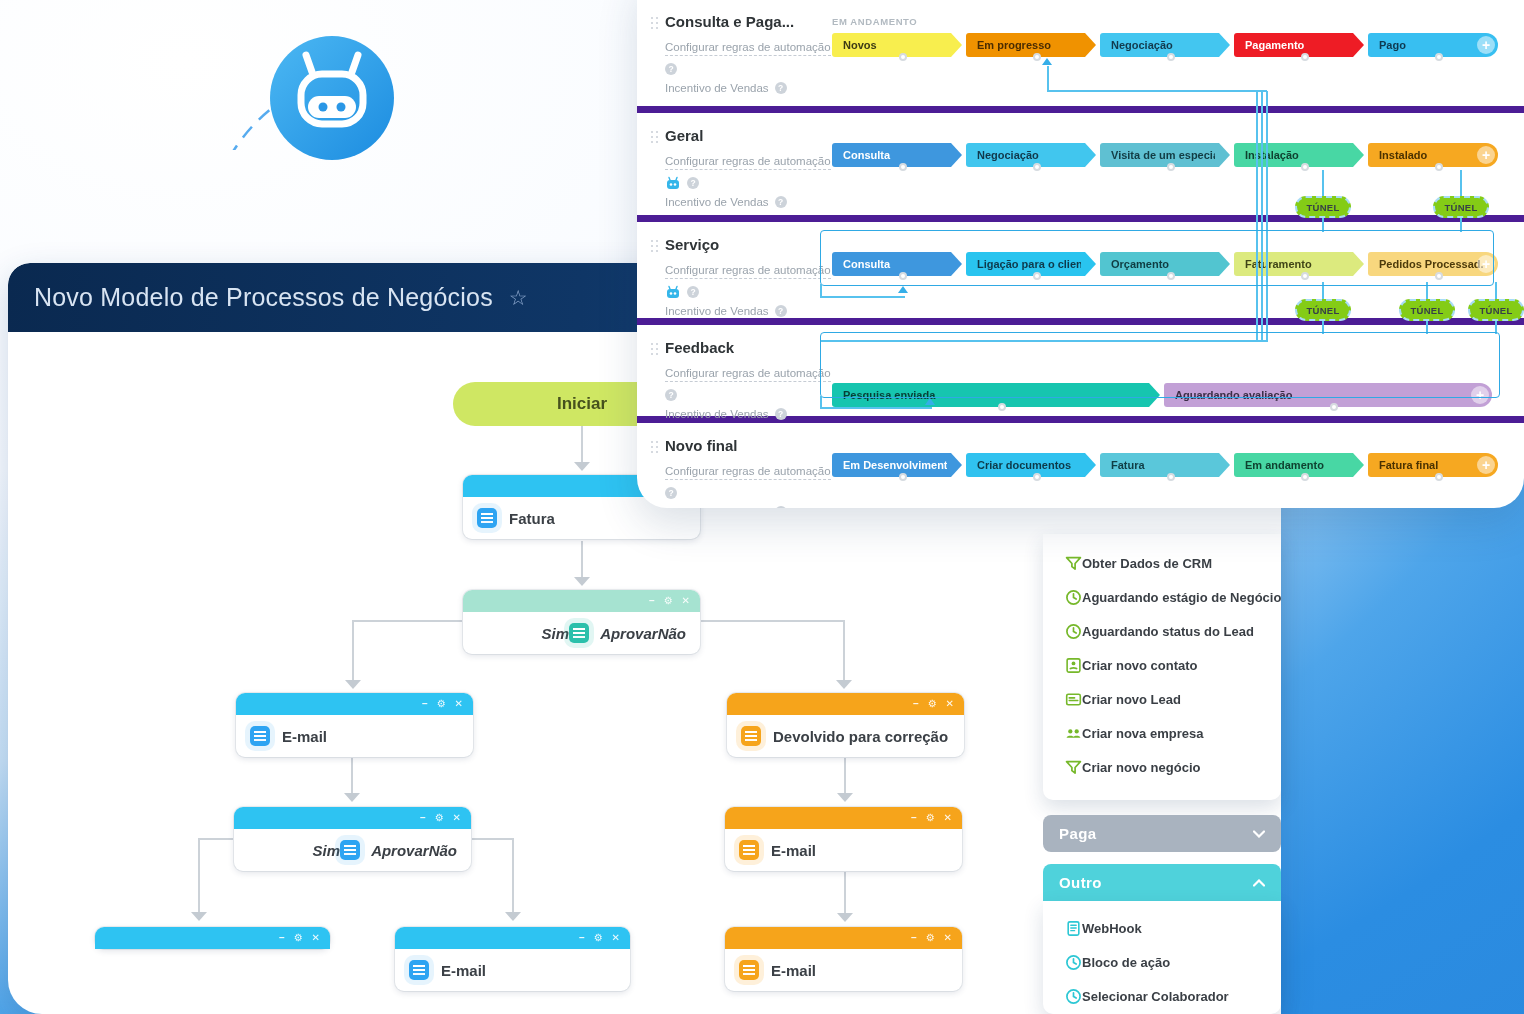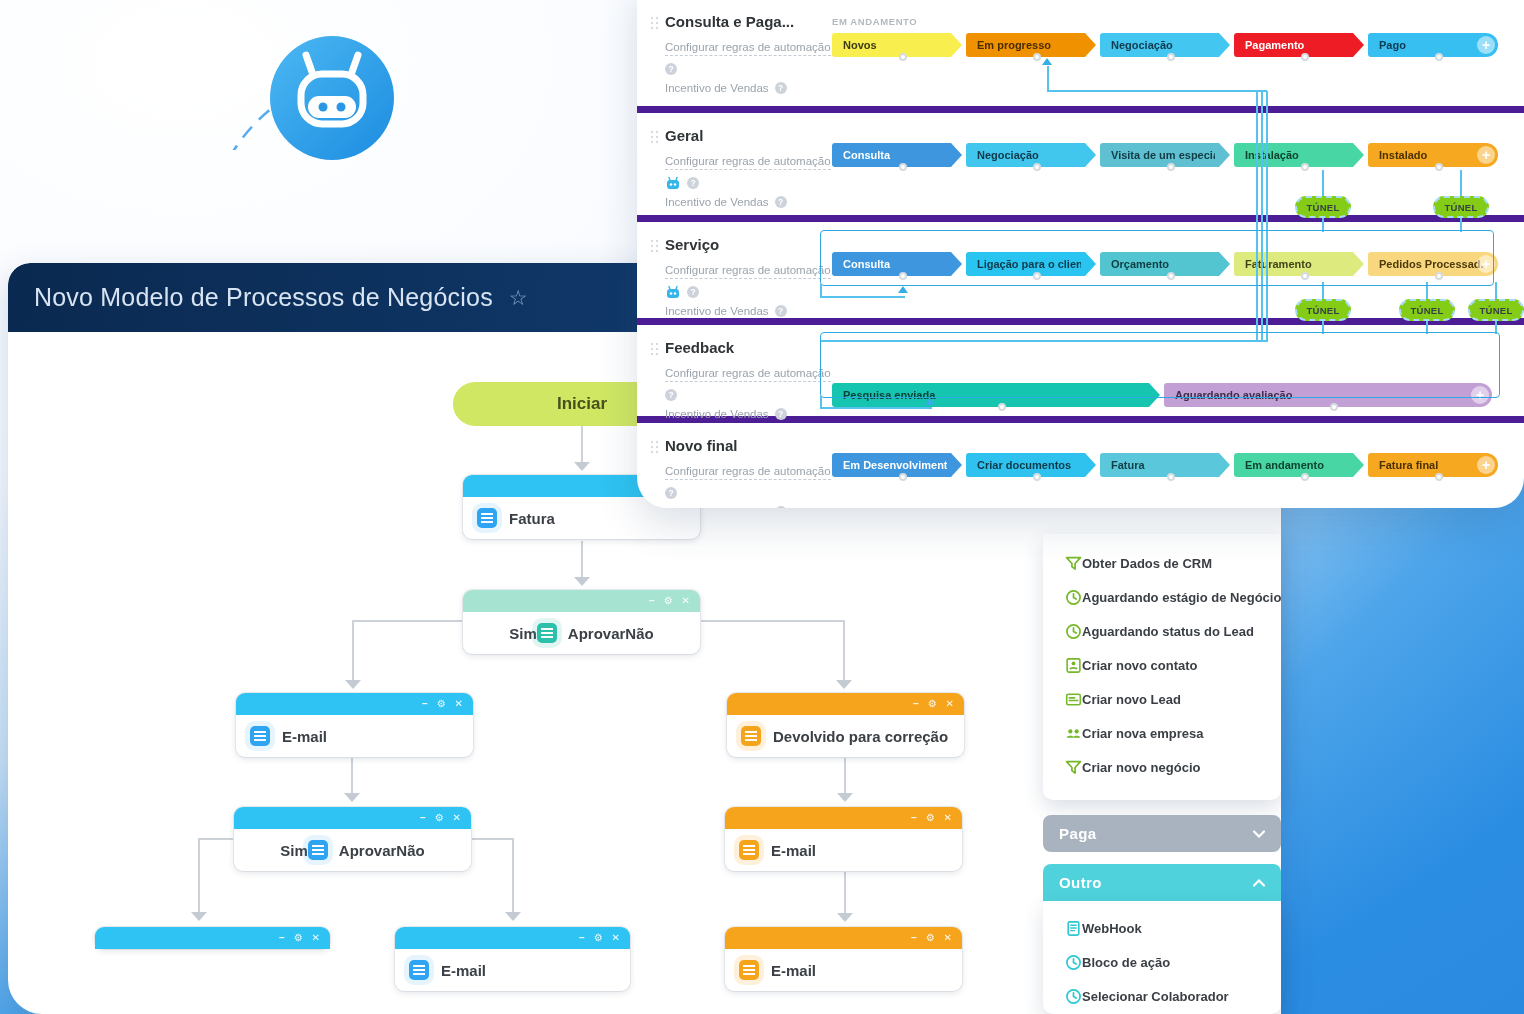--- a/index.html
+++ b/index.html
@@ -23,21 +23,21 @@
   
   .fnode{position:absolute;width:237px;background:#fff;border-radius:9px;
     box-shadow:0 2px 6px rgba(40,60,90,.14),0 0 0 1px #edf0f2;z-index:2;}
   .fhead{height:22px;border-radius:9px 9px 0 0;display:flex;justify-content:flex-end;align-items:center;gap:9px;padding-right:10px;}
   .fhead.cyan{background:#2ec3f2}.fhead.mint{background:#a6e3d1}.fhead.orange{background:#f6a41b}
   .ctl{color:rgba(255,255,255,.92);font-size:10px;line-height:1;cursor:default;}
   .ctl-min::after{content:"–";font-weight:700}
   .ctl-gear::after{content:"⚙"}
   .ctl-x::after{content:"✕"}
   .fbody{height:42px;display:flex;align-items:center;padding:0 14px;gap:12px;font-size:15px;font-weight:600;color:#3b4046;}
-  .fbody.spread{justify-content:center;gap:0;}
+  .fbody.spread{justify-content:flex-end;gap:0;font-style:italic;}
   .fcenter{display:flex;align-items:center;gap:11px;}
   .doc-ic{width:20px;height:20px;border-radius:5px;position:relative;flex:none;}
   .doc-ic::before{content:"";position:absolute;left:4px;right:4px;top:5px;height:2px;background:#fff;
     box-shadow:0 4px 0 #fff,0 8px 0 rgba(255,255,255,.95);}
   .doc-blue{background:#2ea4f2;box-shadow:0 0 0 5px rgba(46,164,242,.12);}
   .doc-teal{background:#2cc0ab;box-shadow:0 0 0 5px rgba(44,192,171,.14);}
   .doc-orange{background:#f6a41b;box-shadow:0 0 0 5px rgba(246,164,27,.16);}
   .check-ic{width:20px;height:20px;border-radius:50%;background:#2ea4f2;color:#fff;
     font-size:12px;font-weight:700;line-height:20px;text-align:center;flex:none;box-shadow:0 0 0 5px rgba(46,164,242,.12);}
   .check-ic::after{content:"✓";}

